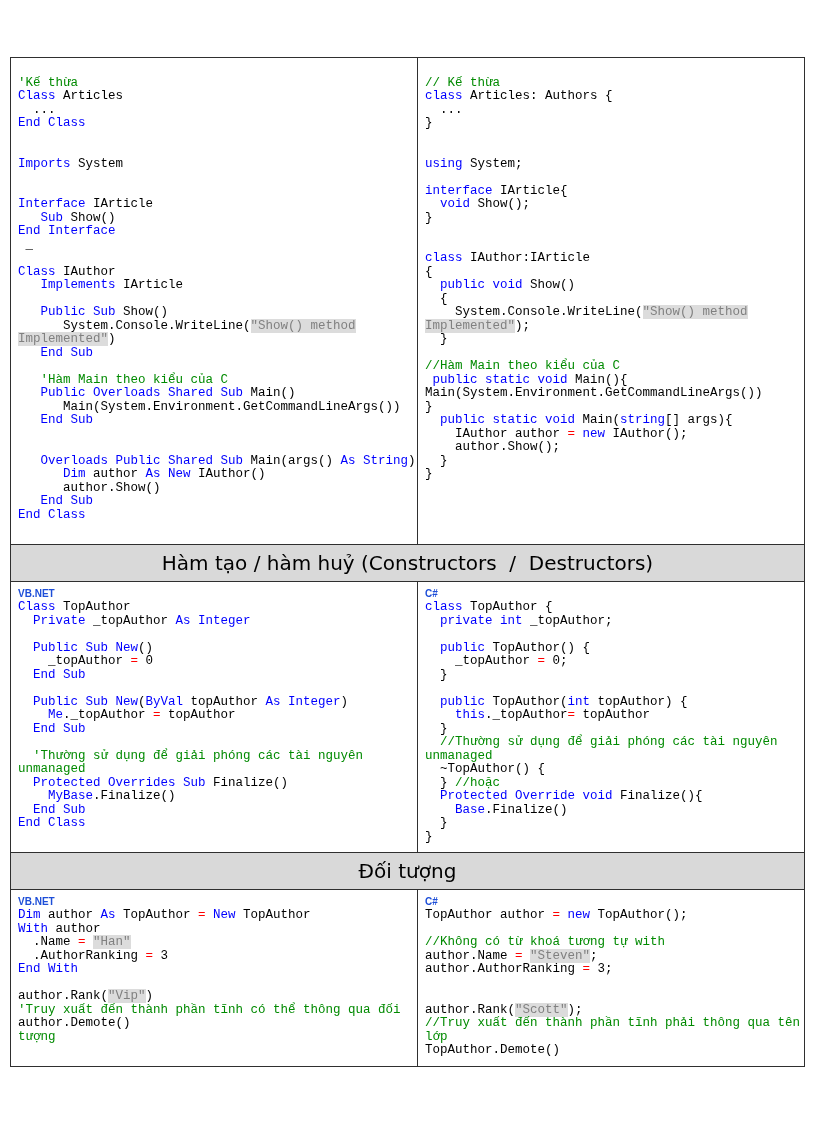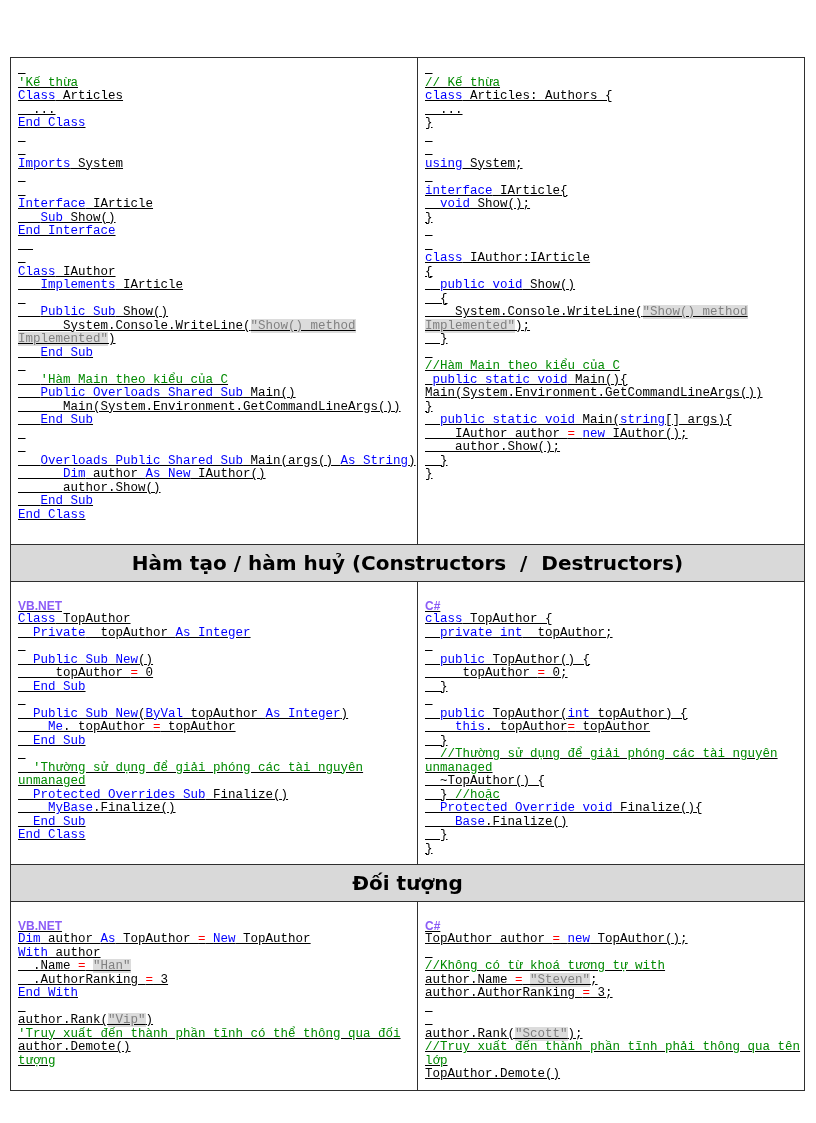--- a/index.html
+++ b/index.html
@@ -8,31 +8,31 @@
     --header-bg:#d9d9d9; --border:#2f2f2f; --code-text:#000000; --page-bg:#ffffff;
   }
   html,body{margin:0;padding:0;}
   body{width:816px;height:1123px;position:relative;background:var(--page-bg);
        font-family:"Liberation Sans",sans-serif;}
   .doc{position:absolute;left:10px;top:57px;width:795px;box-sizing:border-box;
        border:1px solid var(--border);background:#fff;}
   .row{box-sizing:border-box;}
   .row + .row{border-top:1px solid var(--border);}
   .code-row{display:flex;align-items:stretch;}
-  .cell{box-sizing:border-box;padding:5px 4px 8px 7px;overflow:hidden;text-decoration:underline;}
+  .cell{box-sizing:border-box;padding:5px 4px 8px 7px;overflow:hidden;}
   .cell.left{width:407px;border-right:1px solid var(--border);}
   .cell.right{flex:1;}
   .row-inheritance{min-height:486px;}
   .row-constructors{min-height:270px;}
   .row-objects{min-height:170px;}
   .band{background:var(--header-bg);height:37px;display:flex;align-items:center;justify-content:center;}
-  .band-title{margin:0;font-family:"DejaVu Sans",sans-serif;font-weight:bold;font-size:20px;
+  .band-title{margin:0;font-family:"DejaVu Sans",sans-serif;font-weight:normal;font-size:20px;
               color:#000;white-space:pre;}
-  .lang-label{font-family:"Liberation Sans",sans-serif;font-weight:bold;font-size:12px;
-              height:14px;line-height:14px;color:#8b5cf6;margin-top:12px;}
+  .lang-label{font-family:"Liberation Sans",sans-serif;font-weight:bold;font-size:10px;
+              height:14px;line-height:14px;color:#1d4ed8;}
   .code{font-family:"Liberation Mono","DejaVu Sans Mono",monospace;font-size:12.5px;
         color:var(--code-text);}
   .code-line{white-space:pre;height:13.5px;line-height:13.5px;}
   .tok-k{color:var(--kw);text-align:right;}
   .tok-c{color:var(--cm);}
   .tok-o{color:var(--op);}
   .tok-s{color:var(--str-fg);background:var(--str-bg);}
   .tok-p{color:inherit;}
 </style>
 </head>

